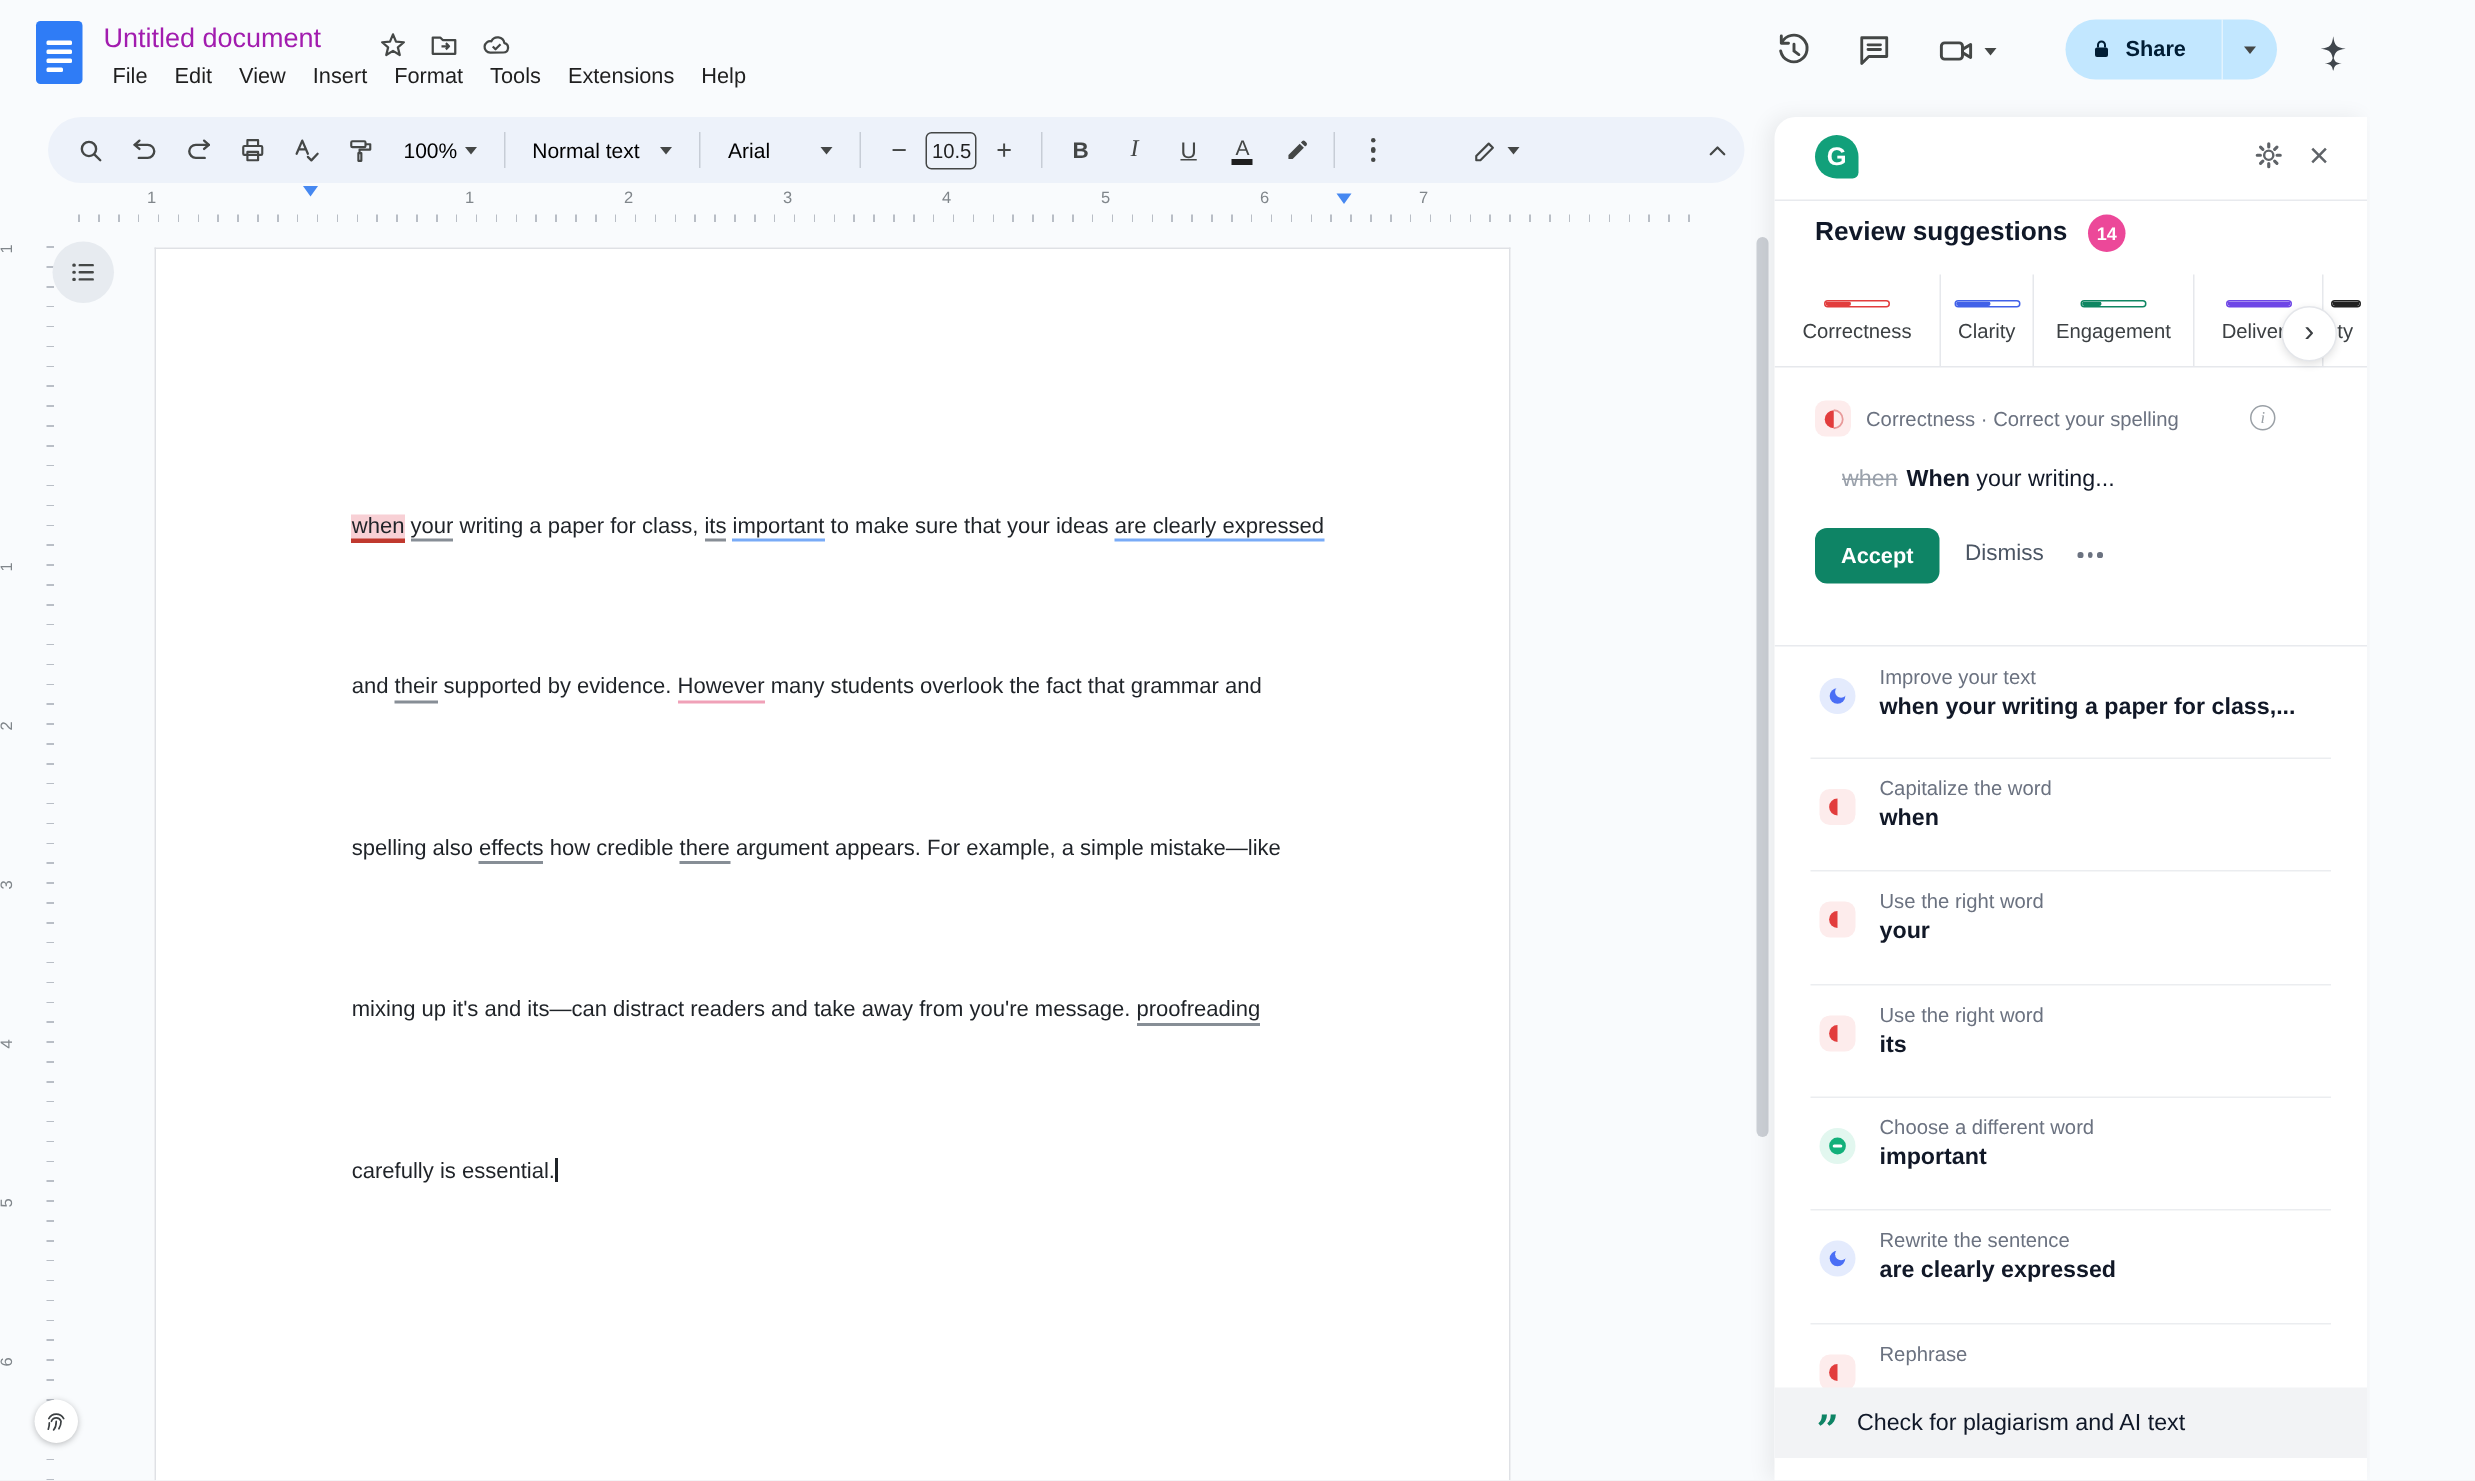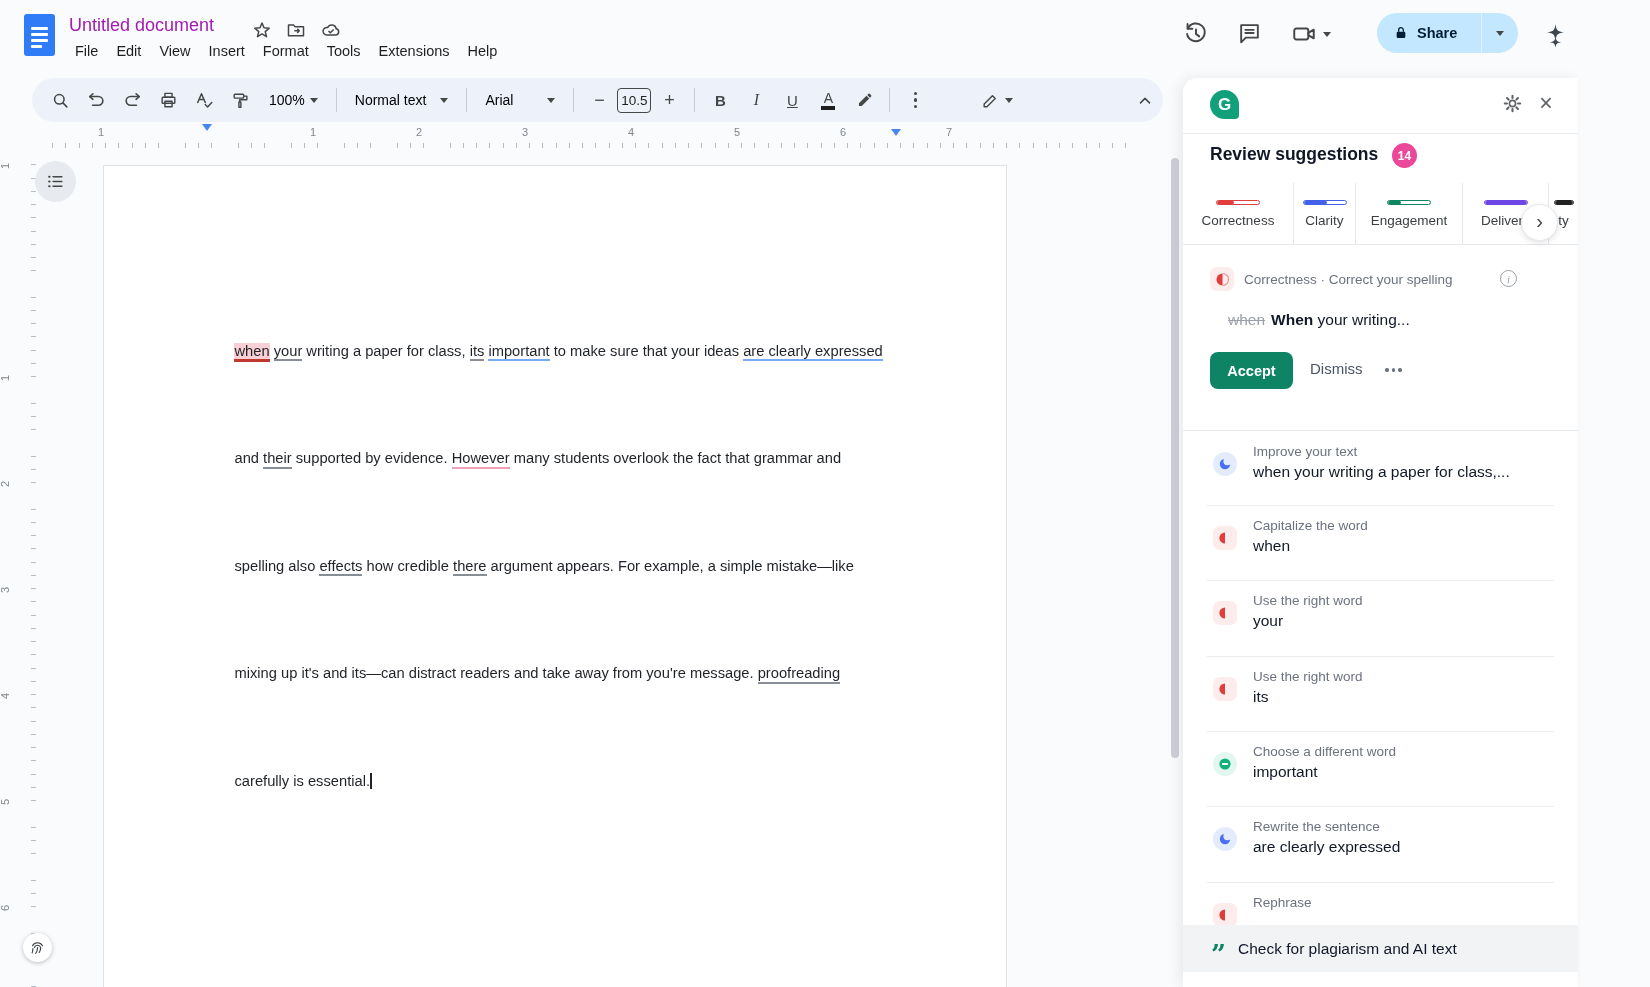--- a/index.html
+++ b/index.html
@@ -103,21 +103,21 @@
   .card-more i { background:#6b7280; }
   .list-divider-top { left:0; top:352px; width:395px; height:1px; background:#e8eaee; }
 
   .sug { position:absolute; left:0; width:395px; }
   .sug-border { position:absolute; left:24px; right:24px; bottom:0; height:1px; background:#ebedf0; }
   .sicon { position:absolute; left:30px; top:20px; width:24px; height:24px; border-radius:7px; display:flex; align-items:center; justify-content:center; }
   .sicon.red { background:#fdecec; }
   .sicon.blue { background:#e4ebfd; border-radius:50%; }
   .sicon.green { background:#e2f7ef; border-radius:50%; }
   .slabel { position:absolute; left:70px; top:12px; font-size:13.5px; color:#6b7280; }
-  .stext { position:absolute; left:70px; top:31px; font-size:15.5px; font-weight:400; color:#111827; white-space:nowrap; }
+  .stext { position:absolute; left:70px; top:31px; font-size:15.5px; font-weight:700; color:#111827; white-space:nowrap; }
   .panel-footer { left:0; top:847px; width:395px; height:47px; background:#f2f3f5; display:flex; align-items:center; gap:12px; padding-left:28px; z-index:6; }
   .quote-icon { color:#0e8465; font-size:26px; font-weight:700; font-family:"DejaVu Serif",serif; line-height:10px; margin-top:10px; }
   .footer-label { font-size:15.5px; color:#101828; }
 
   
   .strip { left:1580px; top:0; width:70px; height:987px; background:#f9fbfd; }
   .strip-icon { position:absolute; left:1599px; width:27px; height:27px; }
   .keep-icon { background:#fbbc04; border-radius:6px; position:relative; }
 </style>
 </head>

